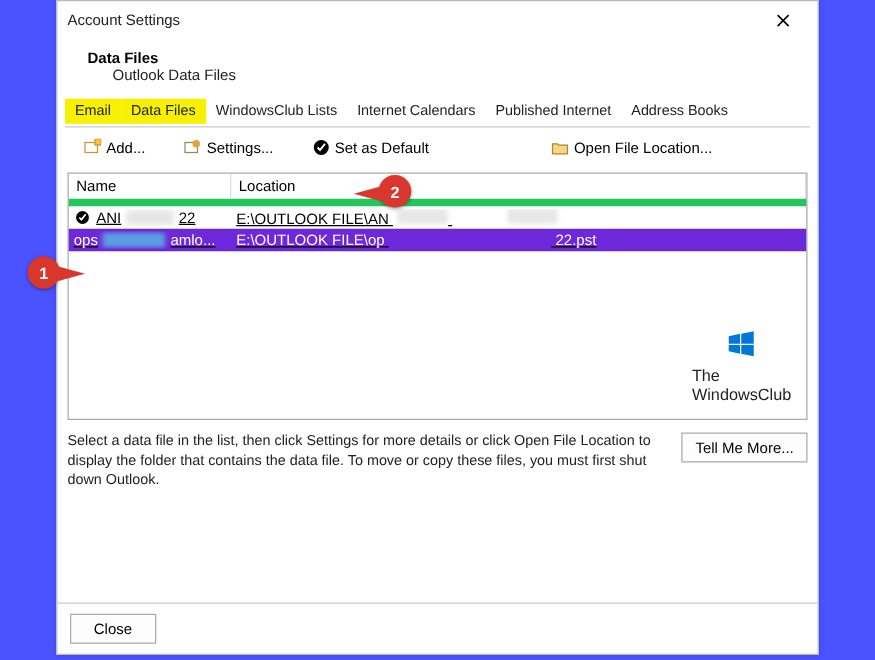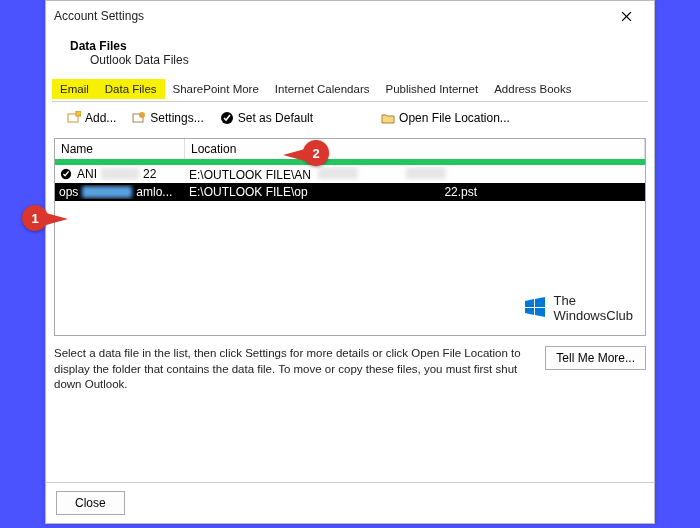--- a/index.html
+++ b/index.html
@@ -52,21 +52,21 @@
     color: #222;
     cursor: pointer;
   }
   .tab.highlight { background: #f7f000; }
   .toolbar {
     display: flex;
     align-items: center;
     padding: 6px 8px 10px 8px;
     border-top: 1px solid #ccc;
     margin: 2px 6px 0 6px;
-    gap: 2px;
+    gap: 17px;
   }
   .tbtn {
     display: flex; align-items: center;
     padding: 2px 6px;
     font-size: 12px;
     gap: 4px;
     border: 1px solid transparent;
   }
   .ico {
     width: 14px; height: 14px;
@@ -81,46 +81,47 @@
     display: flex;
     border-bottom: 6px solid #22c55e;
     font-size: 12px;
   }
   .th {
     padding: 3px 6px;
     border-right: 1px solid #ddd;
   }
   .th.name { width: 130px; }
   .th.loc { flex: 1; }
-  .rows { height: 170px; position: relative; }
+  .rows { height: 170px; position: relative; text-decoration: underline; }
   .row {
     display: flex;
     font-size: 12px;
     height: 18px;
     align-items: center;
   }
-  .row.selected { background: #000000; color: #fff; }
+  .row.selected { background: #6d28d9; color: #fff; }
   .row .cell.name { width: 130px; display:flex; align-items:center; gap:4px; padding-left:4px; overflow:hidden; white-space:nowrap; }
   .row .cell.loc { flex: 1; padding-left:4px; overflow:hidden; white-space:nowrap; }
   .blur-strip {
     display:inline-block;
     height: 12px;
     background: #e6e6e6;
     filter: blur(2px);
     border-radius: 1px;
   }
   .row.selected .blur-strip { background: #5aa0e0; }
   .club-logo {
     position: absolute;
     right: 12px;
     bottom: 12px;
     display: flex;
-    align-items: flex-start;
+    align-items: center;
     gap: 6px;
     color: #222;
+    flex-direction: column;
   }
   .club-logo .mark {
     width: 26px; height: 26px;
   }
   .club-logo .txt { font-size: 13px; line-height: 1.1; }
   .club-logo .txt .line1 { font-weight:400; }
   .club-logo .txt .line2 { font-weight:400; }
   .hint-row {
     display: flex;
     align-items: flex-start;
@@ -205,21 +206,21 @@
   </div>
 
   <div class="header">
     <div class="hdr-title">Data Files</div>
     <div class="hdr-sub">Outlook Data Files</div>
   </div>
 
   <div class="tabs">
     <div class="tab highlight">Email</div>
     <div class="tab highlight">Data Files</div>
-    <div class="tab">SharePoint More</div>
+    <div class="tab">WindowsClub Lists</div>
     <div class="tab">Internet Calendars</div>
     <div class="tab">Published Internet</div>
     <div class="tab">Address Books</div>
   </div>
 
   <div class="toolbar">
     <div class="tbtn">
       <span class="ico">
         <svg viewBox="0 0 14 14" width="14" height="14">
             <rect x="1" y="3" width="10" height="8" fill="#fff" stroke="#c59a32"></rect>

